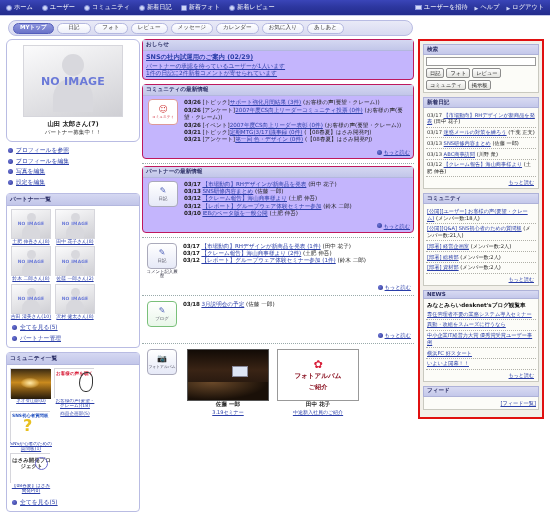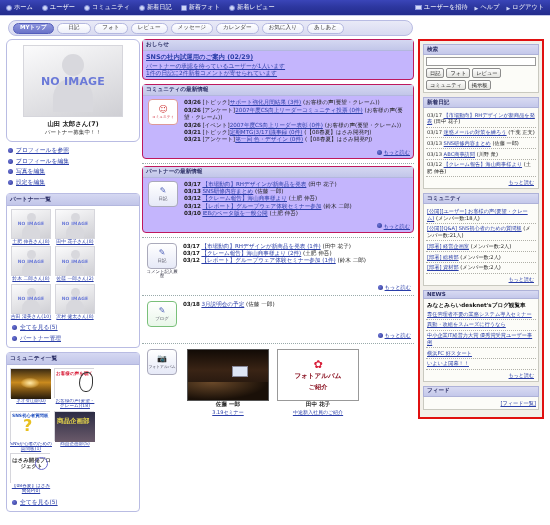--- a/index.html
+++ b/index.html
@@ -456,25 +456,20 @@
             <div class="commcell">
               <div class="commimg">
                   <div class="art art-sns">
                     <span class="t">SNS初心者質問板</span>
                     <span class="q">?</span>
                   </div>
                 </div>
               <a>SNSが心者のための質問板(1)</a>
             </div>
             <div class="commcell">
-              <div class="commimg">
-                  <div class="art art-plan">
-                    <span class="t">商品企画部</span>
-                  </div>
-                </div>
               <a>商品企画部(5)</a>
             </div>
             <div class="commcell">
               <div class="commimg">
                   <div class="art art-proj">
                     <span class="t">はさみ開発プロジェクト</span>
                     <span class="c"></span>
                   </div>
                 </div>
               <a>【08春夏】はさみ間発P(0)</a>

